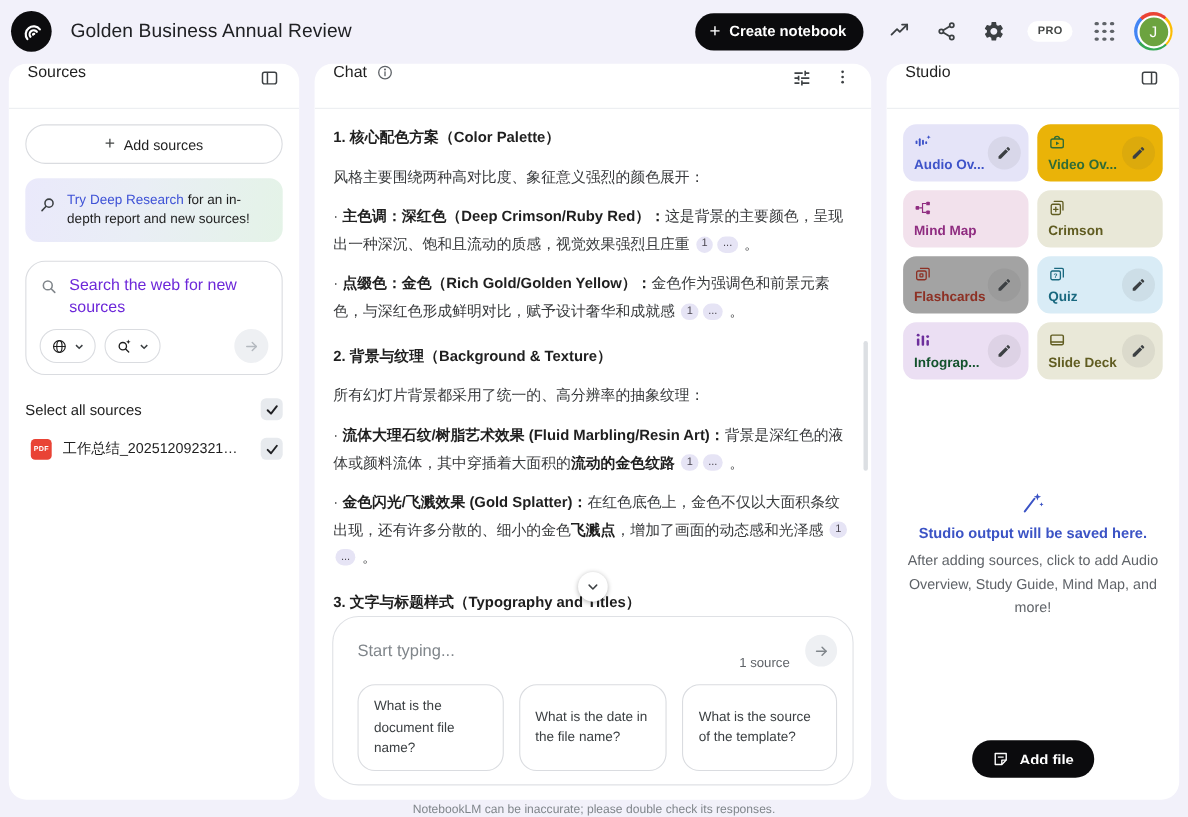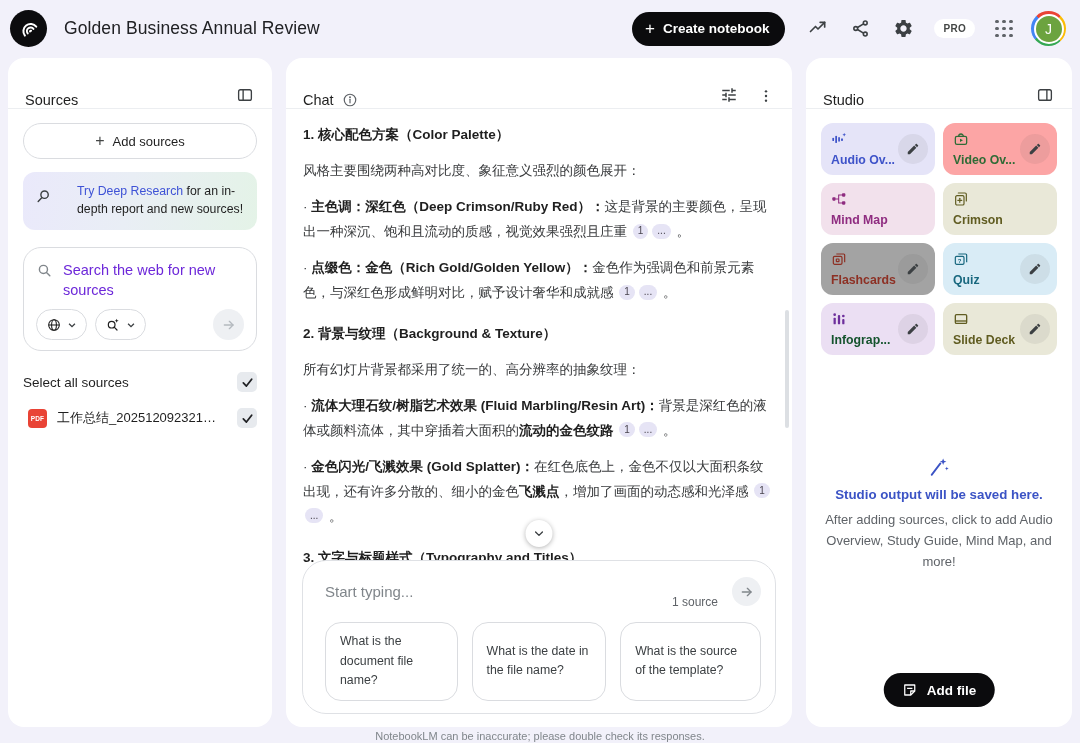--- a/index.html
+++ b/index.html
@@ -23,34 +23,34 @@
   .pro-badge { margin-left:20px; background:#fff; border-radius:11px; padding:4px 9px; font-size:10px; font-weight:700; color:#444746; letter-spacing:.3px; }
   .apps-grid { margin-left:20px; width:18px; height:18px; display:grid; grid-template-columns:repeat(3,1fr); gap:3px; cursor:pointer; }
   .apps-grid i { width:3.5px; height:3.5px; border-radius:50%; background:#5f6368; }
   .avatar-ring { margin-left:18px; width:35px; height:35px; border-radius:50%; padding:2.5px;
     background:conic-gradient(#ea4335 0 12%, #fbbc05 12% 38%, #34a853 38% 64%, #4285f4 64% 88%, #ea4335 88%); cursor:pointer; }
   .avatar-inner { width:100%; height:100%; border-radius:50%; background:#6ca33f; border:2px solid #fff; display:flex; align-items:center; justify-content:center; color:#fff; font-size:14px; }
 
   
   .panels { position:absolute; top:58px; left:8px; right:8px; bottom:16px; display:flex; gap:14px; }
   .panel { background:#fff; border-radius:16px; position:relative; overflow:hidden; }
-  .panel-header { height:51px; display:flex; align-items:flex-end; padding:0 14px 0 17px; border-bottom:1px solid #eceef1; }
+  .panel-header { height:41px; display:flex; align-items:flex-start; padding:0 14px 0 17px; border-bottom:1px solid #eceef1; }
   .panel-title { font-size:14.5px; color:#1f1f1f; }
   .ph-spacer { flex:1; }
   .icon-btn { background:none; border:none; cursor:pointer; padding:4px; display:flex; align-items:center; }
 
   .sources-panel { width:264px; }
   .chat-panel { flex:1; }
   .studio-panel { width:266px; }
 
   
   .sources-body { padding:14px 15px; }
   .add-sources-btn { width:100%; height:36px; background:#fff; border:1px solid #dadce0; border-radius:18px; font-size:13px; font-weight:500; color:#1f1f1f; font-family:inherit; cursor:pointer; display:flex; align-items:center; justify-content:center; gap:8px; }
   .add-sources-btn .plus { font-size:16px; font-weight:400; color:#444746; }
-  .promo-card { margin-top:13px; border-radius:12px; padding:11px 12px; display:flex; gap:25px; align-items:flex-start;
+  .promo-card { margin-top:13px; border-radius:12px; padding:11px 12px; display:flex; gap:9px; align-items:flex-start;
     background:linear-gradient(100deg,#eae9fb 0%,#e9eef5 45%,#e4f3e7 100%); }
   .promo-text { font-size:12.3px; line-height:1.45; color:#1f1f1f; }
   .promo-link { color:#3e52d6; font-weight:500; cursor:pointer; }
   .search-card { margin-top:17px; border:1px solid #dadce0; border-radius:18px; padding:12px 12px 10px; }
   .search-row { display:flex; gap:10px; align-items:flex-start; }
   .search-placeholder { font-size:14.5px; color:#6d28d9; line-height:1.4; }
   .search-controls { display:flex; align-items:center; gap:8px; margin-top:9px; }
   .pill-dd { display:flex; align-items:center; gap:5px; border:1px solid #dadce0; border-radius:16px; height:31px; padding:0 9px; background:#fff; cursor:pointer; }
   .send-circle { margin-left:auto; width:31px; height:31px; border-radius:50%; background:#eef0f3; display:flex; align-items:center; justify-content:center; cursor:pointer; }
   .select-all-row { margin-top:21px; display:flex; align-items:center; }
@@ -327,21 +327,21 @@
             <path d="M19.8 2.8l.8 2 2 .8-2 .8-.8 2-.8-2-2-.8 2-.8z"></path>
           </svg>
         </span>
         <span class="tile-label" style="color: rgb(62, 83, 201);">Audio Ov...</span>
         <button class="tile-edit">
           <svg width="14" height="14" viewBox="0 0 24 24" fill="#3c4043">
               <path d="M3 17.25V21h3.75L17.81 9.94l-3.75-3.75L3 17.25zM20.71 7.04c.39-.39.39-1.02 0-1.41l-2.34-2.34c-.39-.39-1.02-.39-1.41 0l-1.83 1.83 3.75 3.75 1.83-1.83z"></path>
             </svg>
         </button>
       </div>
-      <div class="tile" style="background: #fca5a5;">
+      <div class="tile" style="background: #eab308;">
         <span class="tile-icon" style="color: rgb(47, 107, 54);">
           <svg width="16" height="16" viewBox="0 0 24 24" fill="none" stroke="currentColor" stroke-width="1.9">
             <rect x="3.5" y="8" width="17" height="12" rx="2.5"></rect>
               <path d="M8.5 8a3.5 3.5 0 0 1 7 0"></path>
               <path d="M10.5 11.5l4.5 2.5-4.5 2.5z" fill="currentColor" stroke="none"></path>
           </svg>
         </span>
         <span class="tile-label" style="color: rgb(47, 107, 54);">Video Ov...</span>
         <button class="tile-edit">
           <svg width="14" height="14" viewBox="0 0 24 24" fill="#3c4043">

